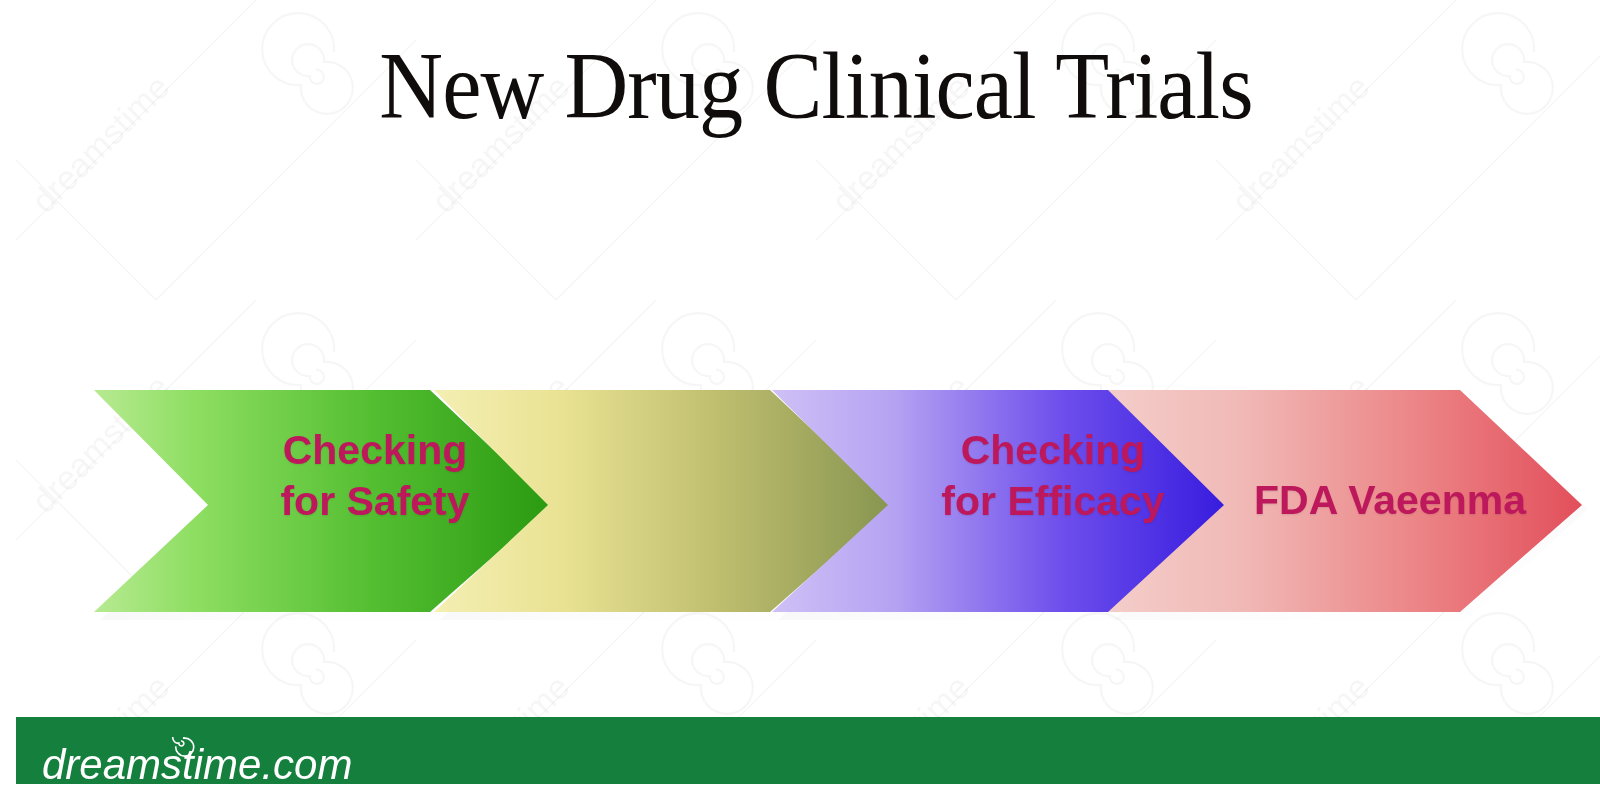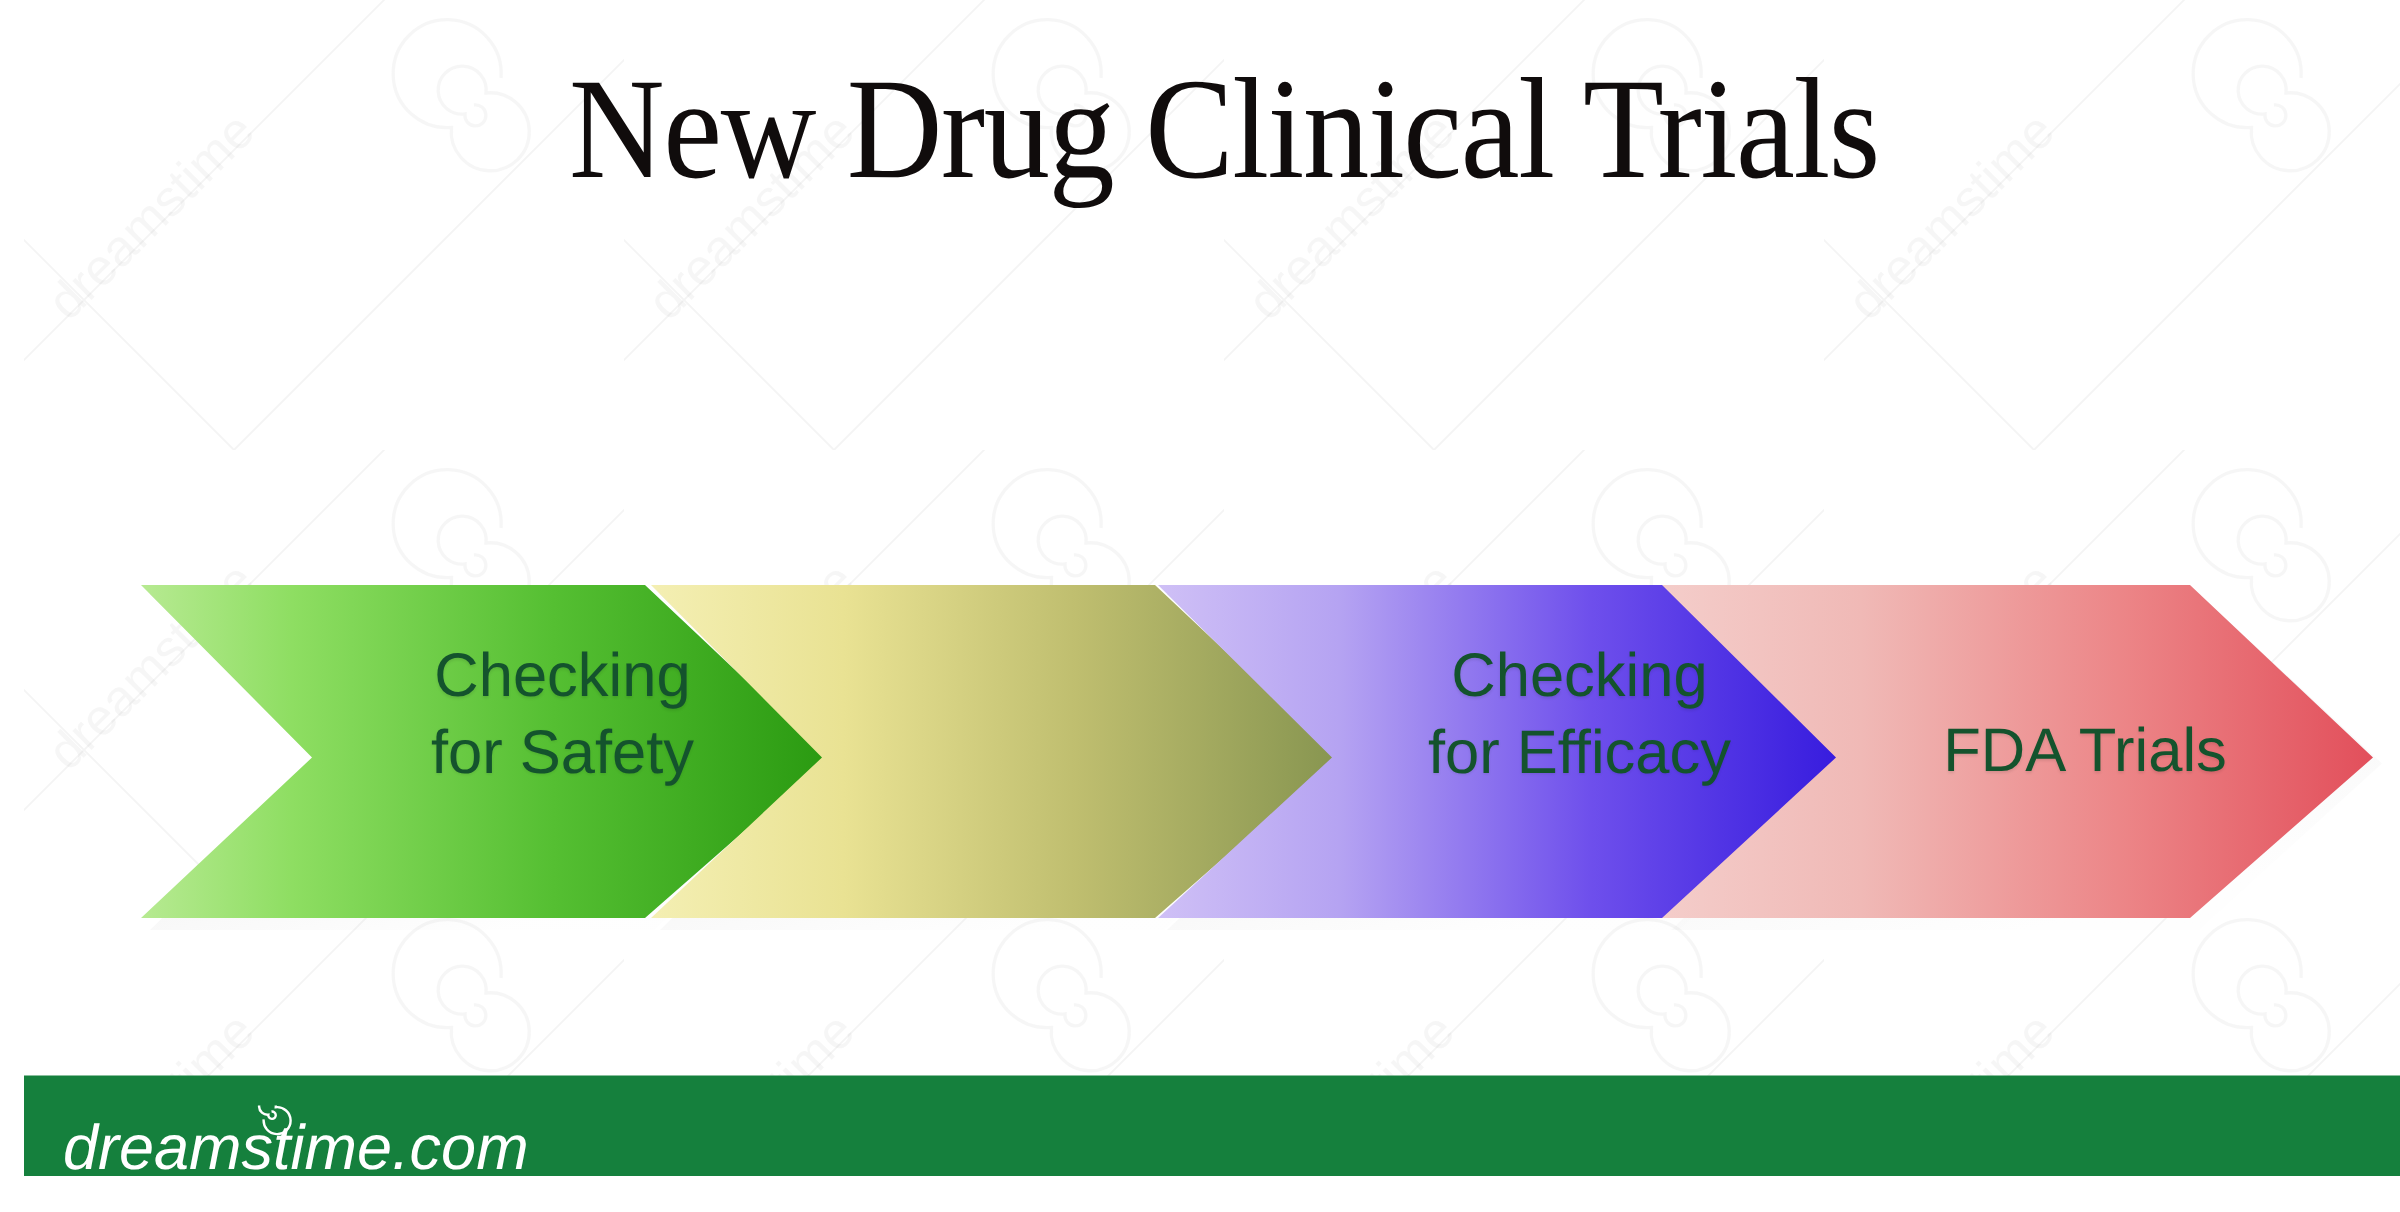--- a/index.html
+++ b/index.html
@@ -75,23 +75,23 @@
 
   .chev-svg {
     position: absolute;
     left: 0;
     top: 0;
     display: block;
   }
 
   .chev-label {
     position: absolute;
-    color: #14532d;
+    color: #be185d;
     font-family: "Liberation Sans", sans-serif;
-    font-weight: normal;
+    font-weight: bold;
     font-size: 41px;
     line-height: 51px;
     text-align: center;
     white-space: pre-line;
     text-shadow: 0 1px 2px rgba(0,0,0,0.10);
     z-index: 3;
   }
 
   
   #footer {
@@ -202,21 +202,21 @@
             <stop offset="100%" stop-color="#e24f5b"></stop>
           </linearGradient>
           <linearGradient id="sh4" x1="0" y1="0" x2="0.5" y2="1">
             <stop offset="0%" stop-color="rgba(110,110,110,0.34)"></stop>
             <stop offset="100%" stop-color="rgba(140,140,140,0.02)"></stop>
           </linearGradient>
         </defs>
         <polygon points="14,16 366,16 488,129 366,240 14,240 130,129" fill="url(#sh4)" opacity="0.45"></polygon>
         <polygon points="8,10 360,10 482,125 360,232 8,232 124,125" fill="url(#g4)"></polygon>
       </svg>
-      <div class="chev-label" style="left:110px; top:95px; width:360px;">FDA Trials</div>
+      <div class="chev-label" style="left:110px; top:95px; width:360px;">FDA Vaeenma</div>
     </div>
 
   </div>
 
   <svg id="watermark-layer" viewBox="0 0 1600 718">
     <defs>
       <pattern id="dtTile" x="0" y="0" width="400" height="300" patternUnits="userSpaceOnUse">
 
         <path d="M-60 300 L340 -100 M140 300 L540 -100 M-60 100 L140 300" stroke="rgba(150,150,150,0.10)" stroke-width="1.2" fill="none"></path>
 

